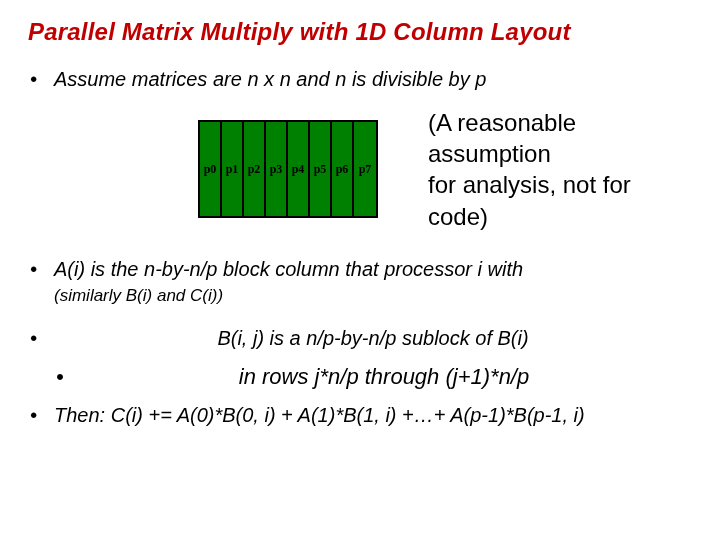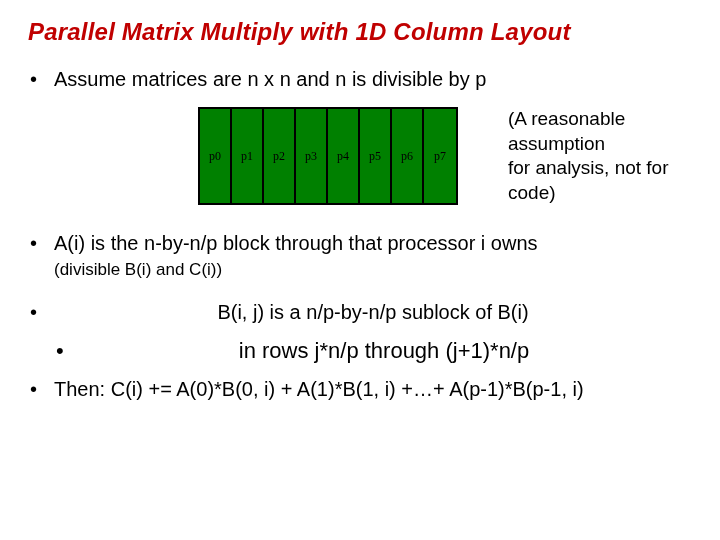--- a/index.html
+++ b/index.html
@@ -23,20 +23,21 @@
   }
   ul.outer {
     list-style: none;
     font-size: 20px;
     line-height: 1.35;
   }
   ul.outer > li {
     position: relative;
     padding-left: 26px;
     margin-bottom: 10px;
+    font-style: italic;
   }
   ul.outer > li::before {
     content: "•";
     position: absolute;
     left: 2px;
     top: 0;
     font-size: 20px;
   }
   .sub {
     font-size: 17px;
@@ -64,34 +65,34 @@
     gap: 50px;
     margin: 14px 0 24px 170px;
   }
   .matrix {
     display: flex;
     border: 2px solid #000;
     height: 98px;
     background: #008000;
   }
   .cell {
-    width: 32px;
+    width: 22px;
     border-right: 2px solid #000;
     display: flex;
     align-items: center;
     justify-content: center;
     font-family: "Times New Roman", serif;
     font-size: 12px;
-    font-weight: normal;
+    font-weight: bold;
     color: #000;
     white-space: nowrap;
   }
   .cell:last-child { border-right: none; }
   .note {
-    font-size: 19px;
+    font-size: 24px;
     line-height: 1.3;
     max-width: 260px;
   }
 </style>
 </head>
 <body>
 
 <div class="title">Parallel Matrix Multiply with 1D Column Layout</div>
 
 <ul class="outer">
@@ -112,22 +113,22 @@
     <div class="cell">p7</div>
   </div>
   <div class="note">
     <span>(A reasonable assumption</span><br>
     <span>for analysis, not for code)</span>
   </div>
 </div>
 
 <ul class="outer">
   <li>
-    <span>A(i) is the n-by-n/p block through that processor i owns</span>
-    <div class="sub">(divisible B(i) and C(i))</div>
+    <span>A(i) is the n-by-n/p block column that processor i with</span>
+    <div class="sub">(similarly B(i) and C(i))</div>
   </li>
   <li style="margin-top:18px;text-align:center;">
     <span>B(i, j) is a n/p-by-n/p sublock of B(i)</span>
     <ul class="inner">
       <li>
         <span>in rows j*n/p through (j+1)*n/p</span>
       </li>
     </ul>
   </li>
   <li style="margin-top:10px;">

